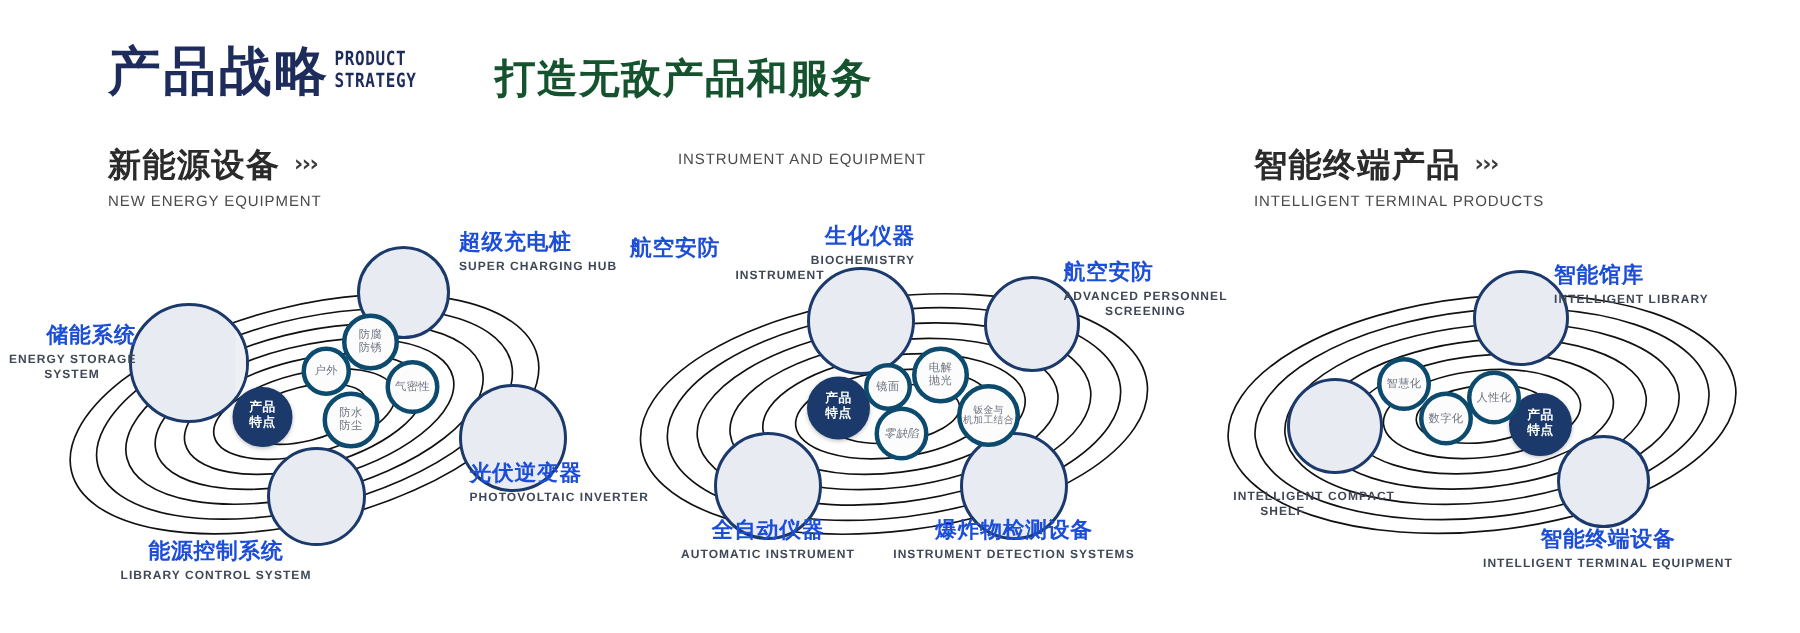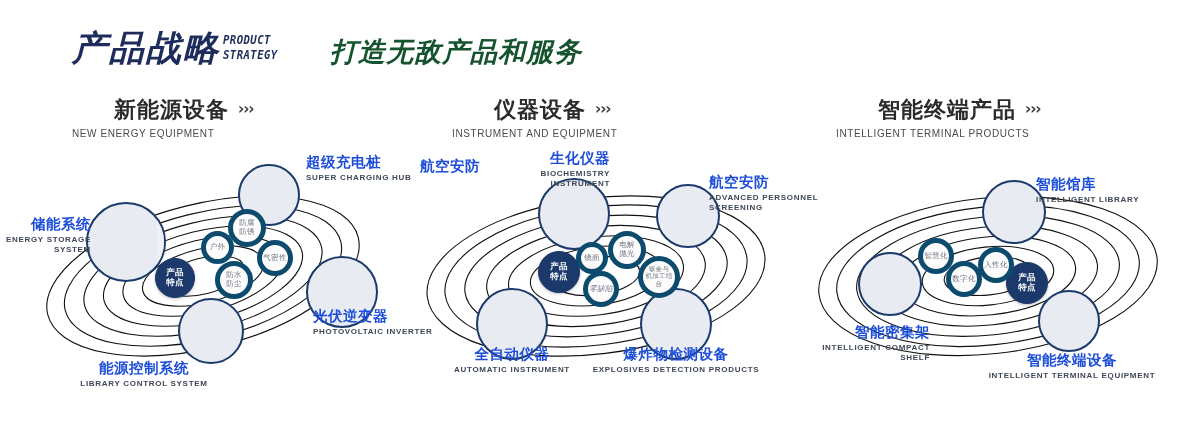--- a/index.html
+++ b/index.html
@@ -8,21 +8,21 @@
     width:1200px;height:422px;
     background:#ffffff;
     font-family:"Liberation Sans","DejaVu Sans",sans-serif;
     overflow:hidden;
     position:relative;
     color:#1d1d1d;
   }
   .page{position:relative;width:1200px;height:422px;overflow:hidden;}
 
   
-  .header{position:absolute;left:0;top:0;width:1164px;height:88px;font-style:italic;}
+  .header{position:absolute;left:0;top:0;width:1164px;height:88px;}
   .title-zh{
     position:absolute;left:72px;top:28px;
     font-size:35px;font-weight:bold;letter-spacing:2px;
     color:#1e2c5c;line-height:40px;
     font-family:"DejaVu Sans","Liberation Sans",sans-serif;
     white-space:nowrap;
   }
   .title-en{
     position:absolute;left:223px;top:32px;
     width:90px;
@@ -38,21 +38,20 @@
     color:#14532d;white-space:nowrap;
     font-family:"DejaVu Sans","Liberation Sans",sans-serif;
   }
 
   
   .sec-head{position:absolute;}
   .sec-head .zh{
     font-size:22px;font-weight:bold;color:#2b2b2b;letter-spacing:1px;
     white-space:nowrap;line-height:26px;
     font-family:"DejaVu Sans","Liberation Sans",sans-serif;
-    margin-left:42px;
   }
   .sec-head .arrows{
     display:inline-block;margin-left:9px;color:#3b3b3b;
     font-size:15px;letter-spacing:-1px;vertical-align:3px;font-weight:bold;
   }
   .sec-head .en{
     margin-top:5px;font-size:10px;color:#4a4a4a;letter-spacing:.6px;
     white-space:nowrap;font-weight:normal;
   }
 
@@ -66,21 +65,21 @@
     border:2px solid #1b3a6b;
     background:#e8ecf2;
     overflow:hidden;
     box-sizing:border-box;
   }
   .node .ph{position:absolute;left:0;top:0;right:0;bottom:0;}
 
   
   .bub{
     position:absolute;border-radius:50%;
-    border:5px solid #0c4a6e;background:#fcfcfd;
+    border:3px solid #0c4a6e;background:#fcfcfd;
     color:#6e7480;
     display:flex;align-items:center;justify-content:center;
     text-align:center;line-height:1.15;
     font-size:7.5px;letter-spacing:.3px;
     box-sizing:border-box;
     font-family:"DejaVu Sans","Liberation Sans",sans-serif;
   }
   .bub.core{
     background:#1b3a6b;border:1px solid #1b3a6b;color:#ffffff;
     font-weight:bold;font-size:8.5px;
@@ -93,42 +92,41 @@
     font-size:14.5px;font-weight:bold;color:#1d4ed8;letter-spacing:.5px;
     line-height:17px;
     font-family:"DejaVu Sans","Liberation Sans",sans-serif;
   }
   .lbl .en{
     font-size:8px;color:#3f4856;letter-spacing:.7px;font-weight:bold;
     line-height:10px;margin-top:2px;
   }
   .lbl.right{text-align:right;}
   .lbl.center{text-align:center;}
-  .lbl .en .l2{display:block;}
+  .lbl .en .l2{display:block;text-align:center;}
 </style>
 </head>
 <body>
 
 <div class="page">
 
   <div class="header">
     <div class="title-zh">产品战略</div>
     <div class="title-en">
       <span>PRODUCT</span>
       <span class="l2">STRATEGY</span>
     </div>
     <div class="title-slogan">打造无敌产品和服务</div>
   </div>
 
   <div class="sec-head" style="left:72px;top:96px;">
     <div class="zh"><span>新能源设备</span><span class="arrows">›››</span></div>
     <div class="en">NEW ENERGY EQUIPMENT</div>
   </div>
   <div class="sec-head" style="left:452px;top:96px;">
-    <div class="zh"><span>仪器设备</span><span class="arrows">›››</span></div>
     <div class="en">INSTRUMENT AND EQUIPMENT</div>
   </div>
   <div class="sec-head" style="left:836px;top:96px;">
     <div class="zh"><span>智能终端产品</span><span class="arrows">›››</span></div>
     <div class="en">INTELLIGENT TERMINAL PRODUCTS</div>
   </div>
 
   <div class="group" style="left:10px;">
     <svg viewBox="0 0 400 262">
       <g fill="none" stroke="#111111" stroke-width="1.1">
@@ -322,21 +320,21 @@
         <rect x="32" y="24" width="6" height="26" fill="#b7bdc4"></rect>
         <rect x="40" y="16" width="28" height="40" fill="#585e66" stroke="#40454c" stroke-width=".7"></rect>
         <rect x="44" y="21" width="12" height="9" fill="#3b4047"></rect>
         <rect x="44" y="33" width="20" height="4" fill="#787e86"></rect>
         <rect x="44" y="40" width="20" height="4" fill="#787e86"></rect>
         <rect x="6" y="54" width="62" height="3" fill="#b3bac2"></rect>
       </svg>
     </div>
     <div class="lbl center" style="left:176px;top:198px;width:200px;">
       <div class="zh">爆炸物检测设备</div>
-      <div class="en">EXPLOSIVES DETECTION PRODUCTS</div>
+      <div class="en">INSTRUMENT DETECTION SYSTEMS</div>
     </div>
 
     <div class="bub core" style="left:138px;top:103px;width:42px;height:42px;">
       <span><span>产品</span><br><span>特点</span></span>
     </div>
     <div class="bub" style="left:176px;top:94px;width:32px;height:32px;">
       <span>镜面</span>
     </div>
     <div class="bub" style="left:208px;top:83px;width:38px;height:38px;">
       <span><span>电解</span><br><span>抛光</span></span>
@@ -393,21 +391,20 @@
         <rect x="42" y="14" width="20" height="40" fill="#cdbfa4"></rect>
         <rect x="27" y="26" width="7" height="7" fill="#ffffff"></rect>
         <rect x="20" y="56" width="44" height="8" fill="#b9a786"></rect>
         <rect x="42" y="34" width="18" height="5" fill="#6f6352"></rect>
         <rect x="44" y="35" width="3" height="3" fill="#d8cdb8"></rect>
         <rect x="49" y="35" width="3" height="3" fill="#d8cdb8"></rect>
         <rect x="54" y="35" width="3" height="3" fill="#d8cdb8"></rect>
       </svg>
     </div>
     <div class="lbl right" style="left:-10px;top:176px;width:150px;">
-      <div class="zh">智能密集架</div>
       <div class="en">
         <span>INTELLIGENT COMPACT</span>
         <span class="l2">SHELF</span>
       </div>
     </div>
 
     <div class="node" style="left:248px;top:142px;width:62px;height:62px;">
       <svg class="ph" viewBox="0 0 62 62">
         <rect x="0" y="0" width="62" height="62" fill="#f1f2f4"></rect>
         <rect x="14" y="8" width="34" height="46" fill="#e6e8eb" stroke="#8d949d" stroke-width=".7"></rect>

